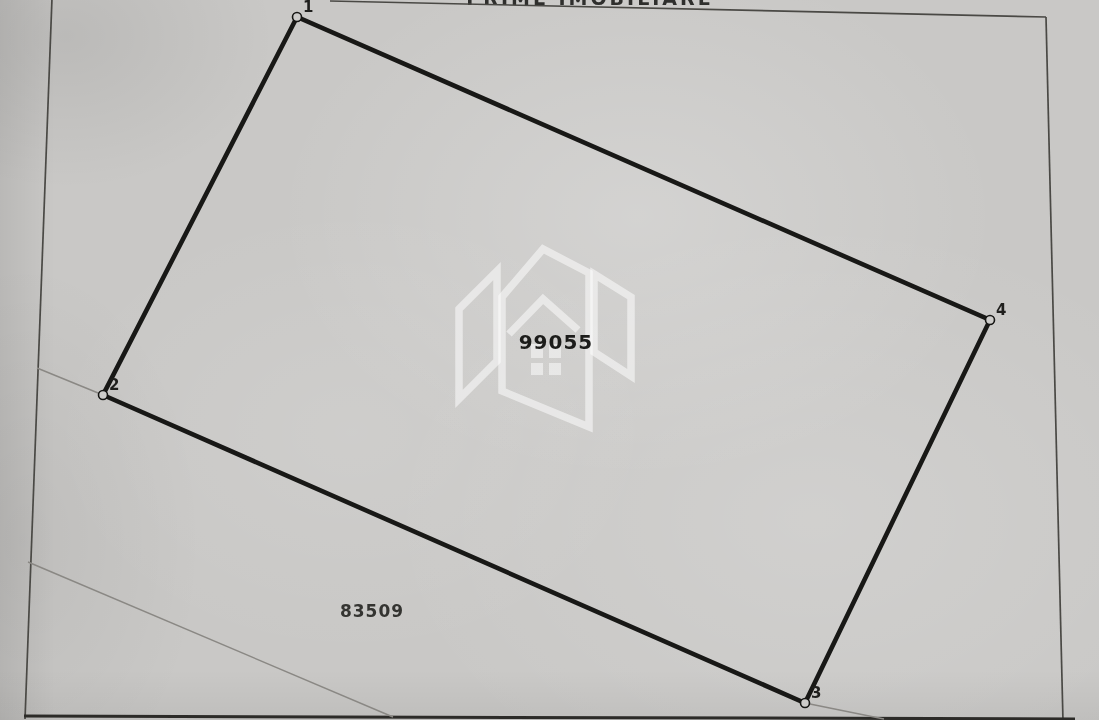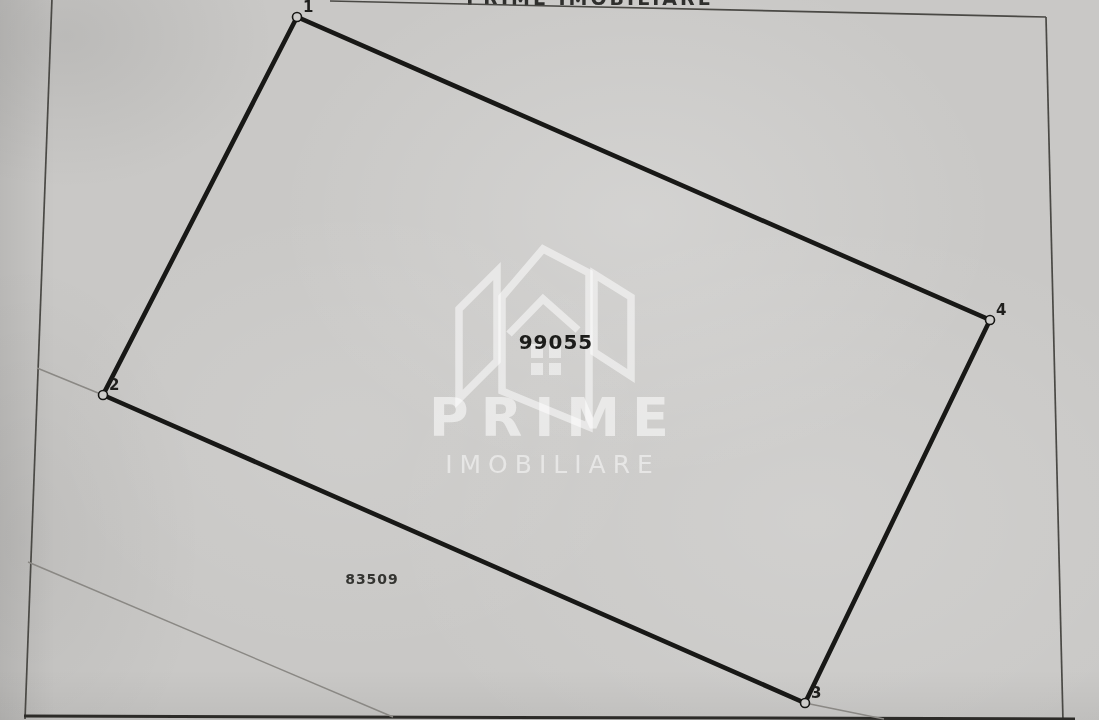--- a/index.html
+++ b/index.html
@@ -44,21 +44,21 @@
   
   .vertex-label{
     position:absolute;font-size:15px;font-weight:700;color:#1f1f1d;
     line-height:1;white-space:nowrap;
   }
   .parcel-num{
     position:absolute;transform:translate(-50%,-50%);
     font-weight:700;color:#1c1c1a;white-space:nowrap;letter-spacing:1px;
   }
   .parcel-num-main{font-size:20px;}
-  .parcel-num-side{font-size:14px;color:#343431;}
+  .parcel-num-side{font-size:17px;color:#343431;margin-top:32px;}
 
   .top-cutoff{
     position:absolute;top:-13px;left:590px;transform:translateX(-50%);
     font-size:19px;font-weight:700;letter-spacing:3px;color:#2f2f2d;
     white-space:nowrap;
   }
 </style>
 </head>
 <body>
 
@@ -93,22 +93,20 @@
     <polygon id="parcel-polygon" class="parcel-outline" points="297,17 103,395 805,703 990,320"></polygon>
 
     <g id="vertex-markers">
         <circle cx="297" cy="17" r="4.5"></circle>
         <circle cx="103" cy="395" r="4.5"></circle>
         <circle cx="805" cy="703" r="4.5"></circle>
         <circle cx="990" cy="320" r="4.5"></circle>
       </g>
   </svg>
 
-  <div class="wm-brand" style="left: 549px; top: 417px;">PRIME</div>
-  <div class="wm-sub" style="left: 549px; top: 464px;">IMOBILIARE</div>
 
   <span class="vertex-label" style="left: 303px; top: 0px;">1</span>
   <span class="vertex-label" style="left: 109px; top: 378px;">2</span>
   <span class="vertex-label" style="left: 811px; top: 686px;">3</span>
   <span class="vertex-label" style="left: 996px; top: 303px;">4</span>
 
   <span class="parcel-num parcel-num-main" style="left: 556px; top: 342px;">99055</span>
   <span class="parcel-num parcel-num-side" style="left: 372px; top: 579px;">83509</span>
 </div>
 

